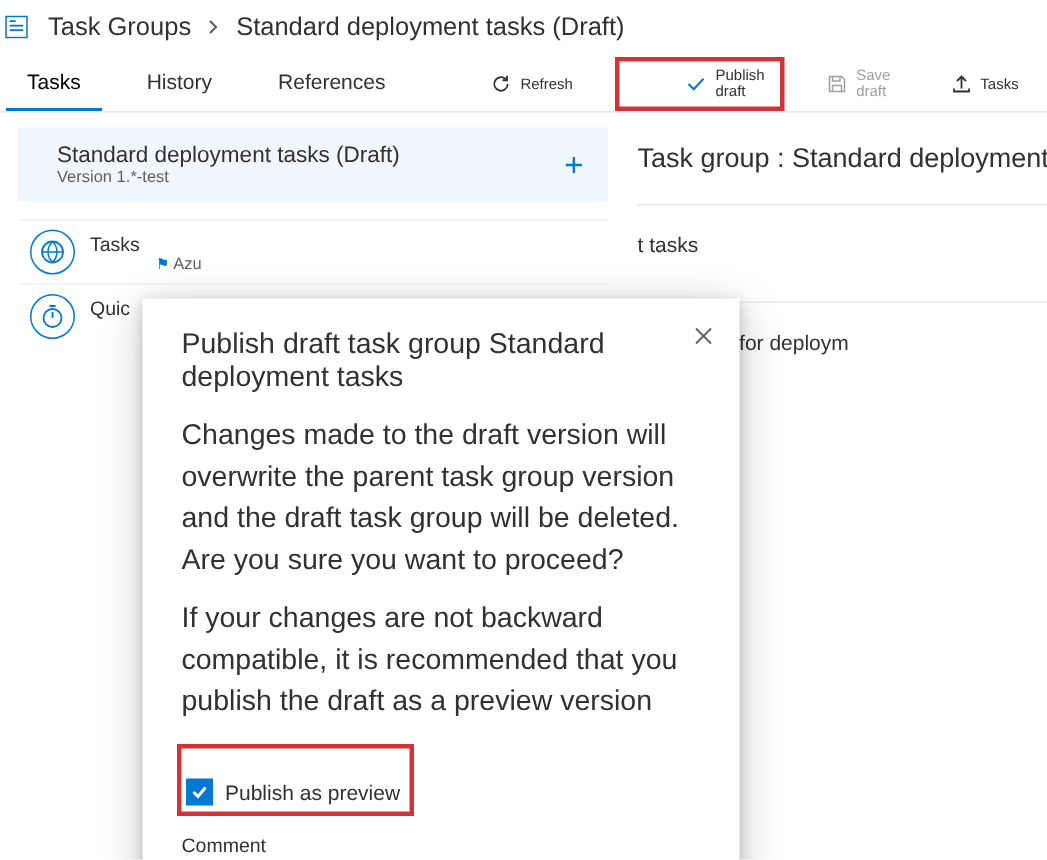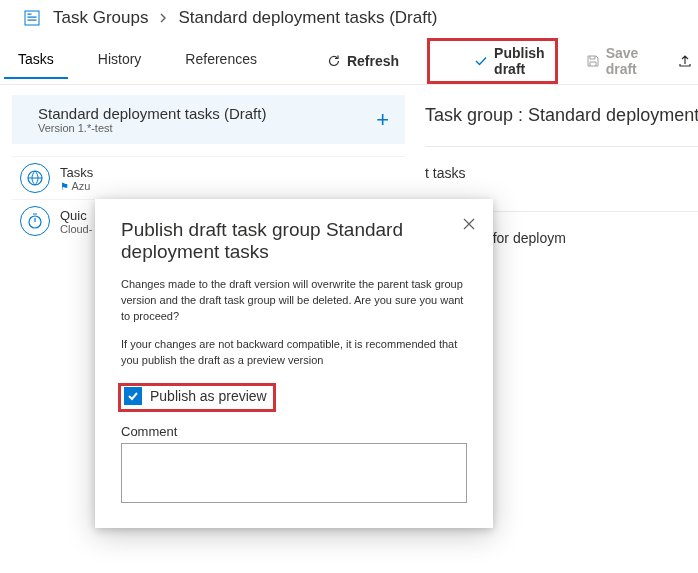--- a/index.html
+++ b/index.html
@@ -11,21 +11,21 @@
     background: #fff;
     width: 698px;
     height: 573px;
     overflow: hidden;
     position: relative;
   }
   .breadcrumb {
     display: flex;
     align-items: flex-start;
     gap: 10px;
-    padding: 8px 14px 4px 23px;
+    padding: 8px 14px 4px 2px;
     font-size: 17px;
     color: #323130;
   }
   .breadcrumb .doc-icon { color: #0078d4; display:flex;}
   .breadcrumb .sep { color: #605e5c; }
   .breadcrumb .crumb { cursor: pointer; }
   .toolbar {
     display: flex;
     align-items: center;
     gap: 16px;
@@ -43,24 +43,23 @@
     border-bottom: 2px solid #0078d4;
     color: #000;
   }
   .tool-sep { flex: 0 0 12px; }
   .tool-btn {
     display: inline-flex;
     align-items: center;
     gap: 6px;
     padding: 4px 10px;
     cursor: pointer;
-    font-size: 14px;
+    font-size: 10px;
     color: #323130;
     border: 2px solid transparent;
-    font-weight: bold;
   }
   .tool-btn.disabled { color: #a19f9d; cursor: default; }
   .tool-btn.highlighted { border: 3px solid #d13438; padding-left: 44px; }
   .tool-btn .ico { display:flex; }
   .ellipsis { padding: 4px 10px; cursor: pointer; letter-spacing: 2px; color:#323130;}
   .content {
     display: flex;
     height: calc(100% - 80px);
   }
   .left-pane { width: 405px; padding: 10px 0 0 12px; }
@@ -78,21 +77,21 @@
     display:flex; align-items:center; gap:10px;
     padding: 6px 8px;
     border-top:1px solid #f3f2f1;
   }
   .task-row:first-of-type{border-top:none;}
   .task-ico-circle {
     width:30px;height:30px;border:1px solid #0078d4;border-radius:50%;
     display:flex;align-items:center;justify-content:center;color:#0078d4;flex-shrink:0;
   }
   .task-name { font-size:13px; color:#323130;}
-  .task-sub { font-size:11px; color:#605e5c;}
+  .task-sub { font-size:11px; color:#605e5c;margin-left:44px;}
   .task-sub .flag{color:#0078d4;font-size:10px;}
   .right-title { font-size:18px; color:#323130; margin-bottom:20px; white-space:nowrap;}
   .right-label { font-size:13px; color:#323130; margin-right:10px;}
   .right-row { display:flex; align-items:center; margin-bottom:14px;}
   .select {
     border:1px solid #c8c6c4; padding:4px 22px 4px 8px; font-size:13px;
     position:relative; min-width:120px; background:#fff; cursor:pointer;
     display:flex; align-items:center;
   }
   .select::after{
@@ -111,25 +110,25 @@
     left: 95px; top: 160px;
     width: 398px;
     background:#fff;
     box-shadow: 0 6px 28px rgba(0,0,0,0.22), 0 2px 8px rgba(0,0,0,0.18);
     padding: 20px 26px 22px 26px;
     pointer-events:auto;
     margin-top:39px;
   }
   .dialog-title { font-size:19px; font-weight:400; color:#323130; margin-bottom:14px; padding-right:24px;}
   .dialog-close { position:absolute; top:14px; right:14px; cursor:pointer; color:#605e5c; padding:4px;}
-  .dialog-body { font-size:11px; color:#323130; line-height:1.45; margin-bottom:14px;}
+  .dialog-body { font-size:19px; color:#323130; line-height:1.45; margin-bottom:14px;}
   .dialog-body p { margin: 0 0 12px 0; }
   .check-row {
     display:inline-flex; align-items:center; gap:8px; cursor:pointer;
-    border:3px solid #d13438; padding: 1px 6px 4px 0px; margin-left:-3px;
+    border:3px solid #d13438; padding: 20px 6px 4px 0px; margin-left:-3px;
     margin-bottom:12px;
   }
   .checkbox {
     width:18px;height:18px;background:#0078d4;display:flex;align-items:center;justify-content:center;
     flex-shrink:0; margin-left:3px;
   }
   .checkbox svg { stroke:#fff; }
   .field-label { font-size:13px; color:#323130; margin-bottom:4px; display:block;}
   .comment-box {
     width:100%; height:60px; border:1px solid #a19f9d; resize:none;

